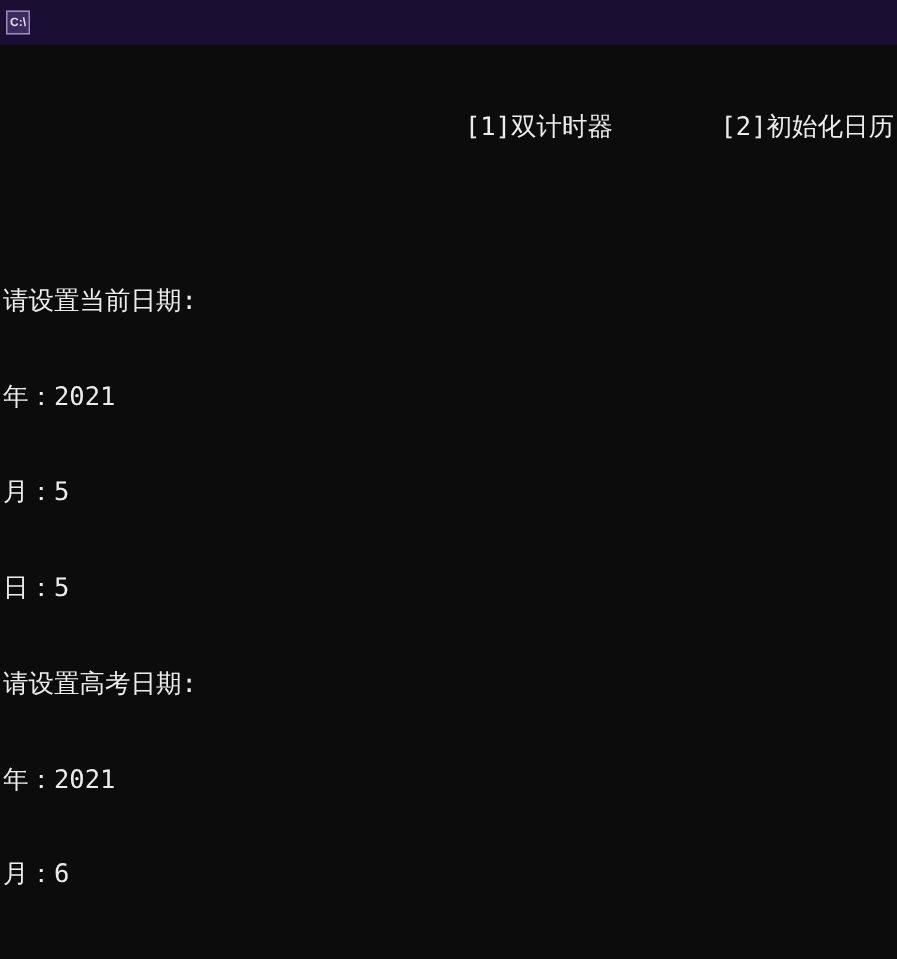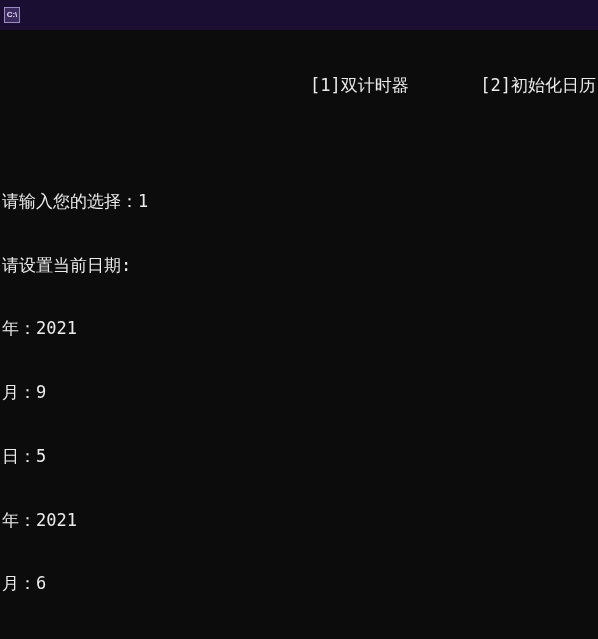--- a/index.html
+++ b/index.html
@@ -50,25 +50,25 @@
 </head>
 <body>
 
 <div class="titlebar">
   <div class="titlebar-icon">C:\</div>
 </div>
 
 <div class="console">
   <div class="line menu-line">        [1]双计时器       [2]初始化日历</div>
   <div class="gap"></div>
-  <div class="line">请输入您的选择：1</div>
   <div class="line">请设置当前日期:</div>
   <div class="line">年：2021</div>
-  <div class="line">月：9</div>
+  <div class="line">月：5</div>
   <div class="line">日：5</div>
+  <div class="line">请设置高考日期:</div>
   <div class="line">年：2021</div>
   <div class="line">月：6</div>
   
   
   
   
   
   
   
   

